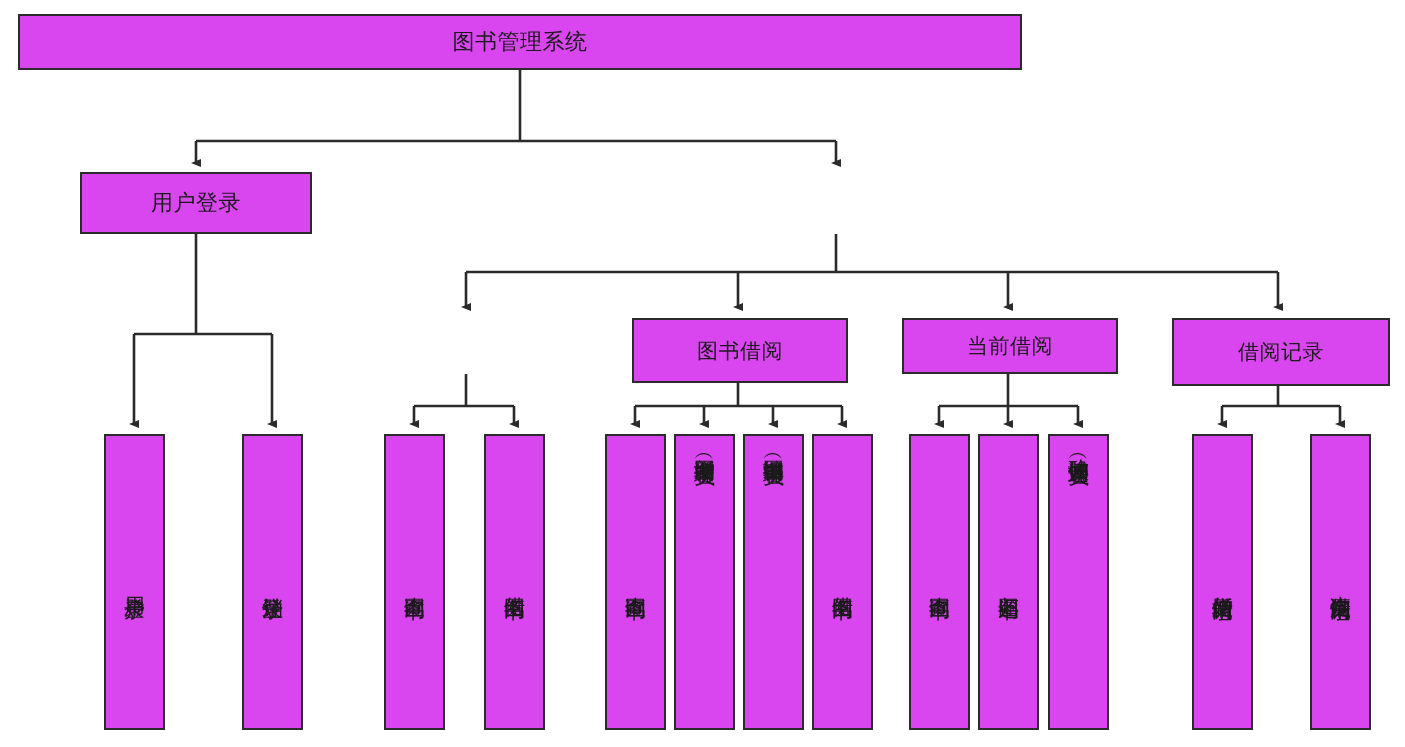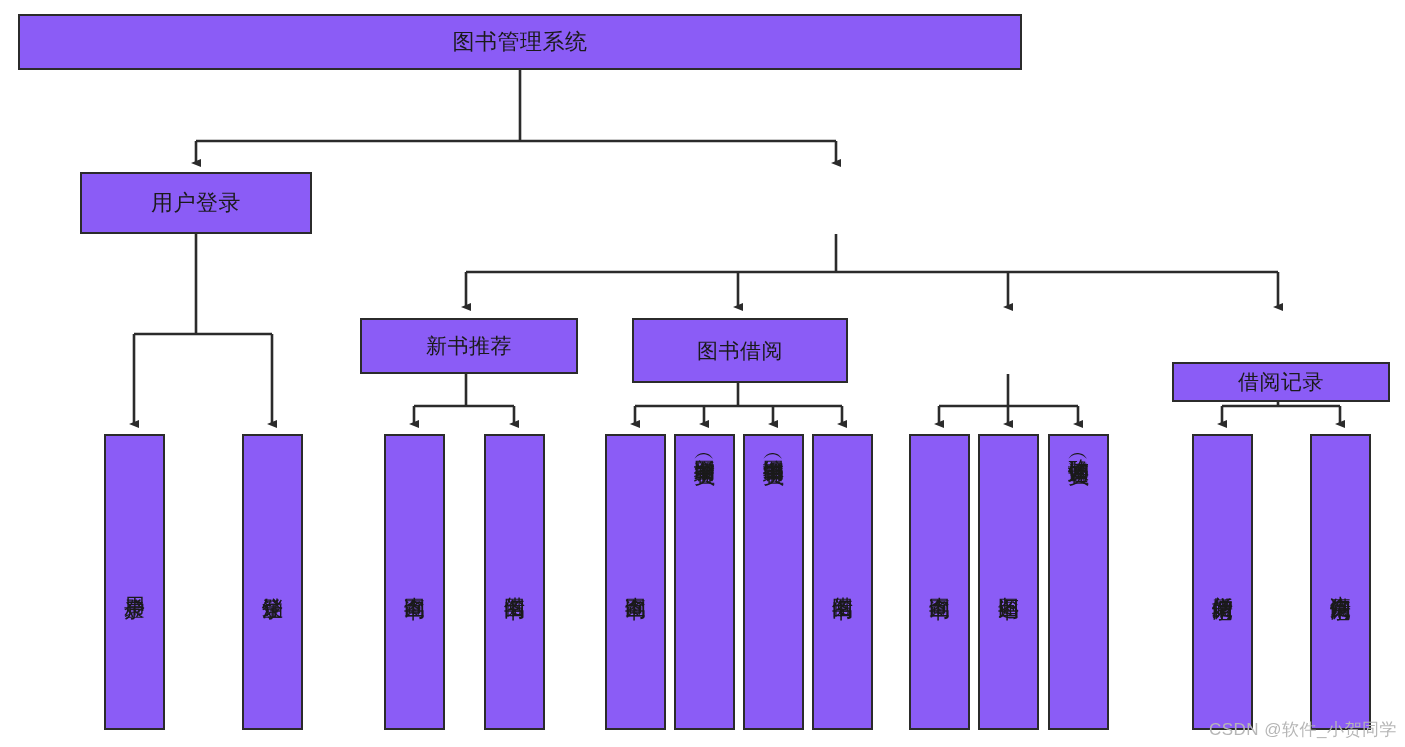--- a/index.html
+++ b/index.html
@@ -21,21 +21,21 @@
   #edge-layer {
     position: absolute;
     left: 0;
     top: 0;
     width: 1405px;
     height: 747px;
   }
   .node {
     position: absolute;
     box-sizing: border-box;
-    background: #8b5cf6;
+    background: #d946ef;
     border: 2px solid #2b2b2b;
     display: flex;
     align-items: center;
     justify-content: center;
     z-index: 2;
   }
   .node-label {
     color: #1a1a1a;
     font-size: 21px;
     line-height: 1.12;
@@ -131,27 +131,27 @@
   </svg>
 
   <div class="node level-root" style="left:18px; top:14px; width:1004px; height:56px;">
     <span class="node-label">图书管理系统</span>
   </div>
 
   <div class="node level-1" style="left:80px; top:172px; width:232px; height:62px;">
     <span class="node-label">用户登录</span>
   </div>
 
-  <div class="node level-2" style="left:360px; top:318px; width:218px; height:56px;">
-    <span class="node-label">新书推荐</span>
-  </div>
   <div class="node level-2" style="left:632px; top:318px; width:216px; height:65px;">
     <span class="node-label">图书借阅</span>
   </div>
-  <div class="node level-2" style="left:1172px; top:318px; width:218px; height:40px;margin-top:44px;">
+  <div class="node level-2" style="left:902px; top:318px; width:216px; height:56px;">
+    <span class="node-label">当前借阅</span>
+  </div>
+  <div class="node level-2" style="left:1172px; top:318px; width:218px; height:68px;">
     <span class="node-label">借阅记录</span>
   </div>
 
   <div class="node leaf centerv" style="left:104px; top:434px; width:61px; height:296px;">
     <span class="node-label">用户登录</span>
   </div>
   <div class="node leaf centerv" style="left:242px; top:434px; width:61px; height:296px;">
     <span class="node-label">注销登录</span>
   </div>
 
@@ -185,15 +185,14 @@
     <span class="node-label">确认归还（管理员）</span>
   </div>
 
   <div class="node leaf centerv" style="left:1192px; top:434px; width:61px; height:296px;">
     <span class="node-label">新增借阅记录</span>
   </div>
   <div class="node leaf centerv" style="left:1310px; top:434px; width:61px; height:296px;">
     <span class="node-label">查询借阅记录</span>
   </div>
 
-  <div id="watermark">CSDN @软件_小贺同学</div>
 
 </div>
 
 </body></html>

